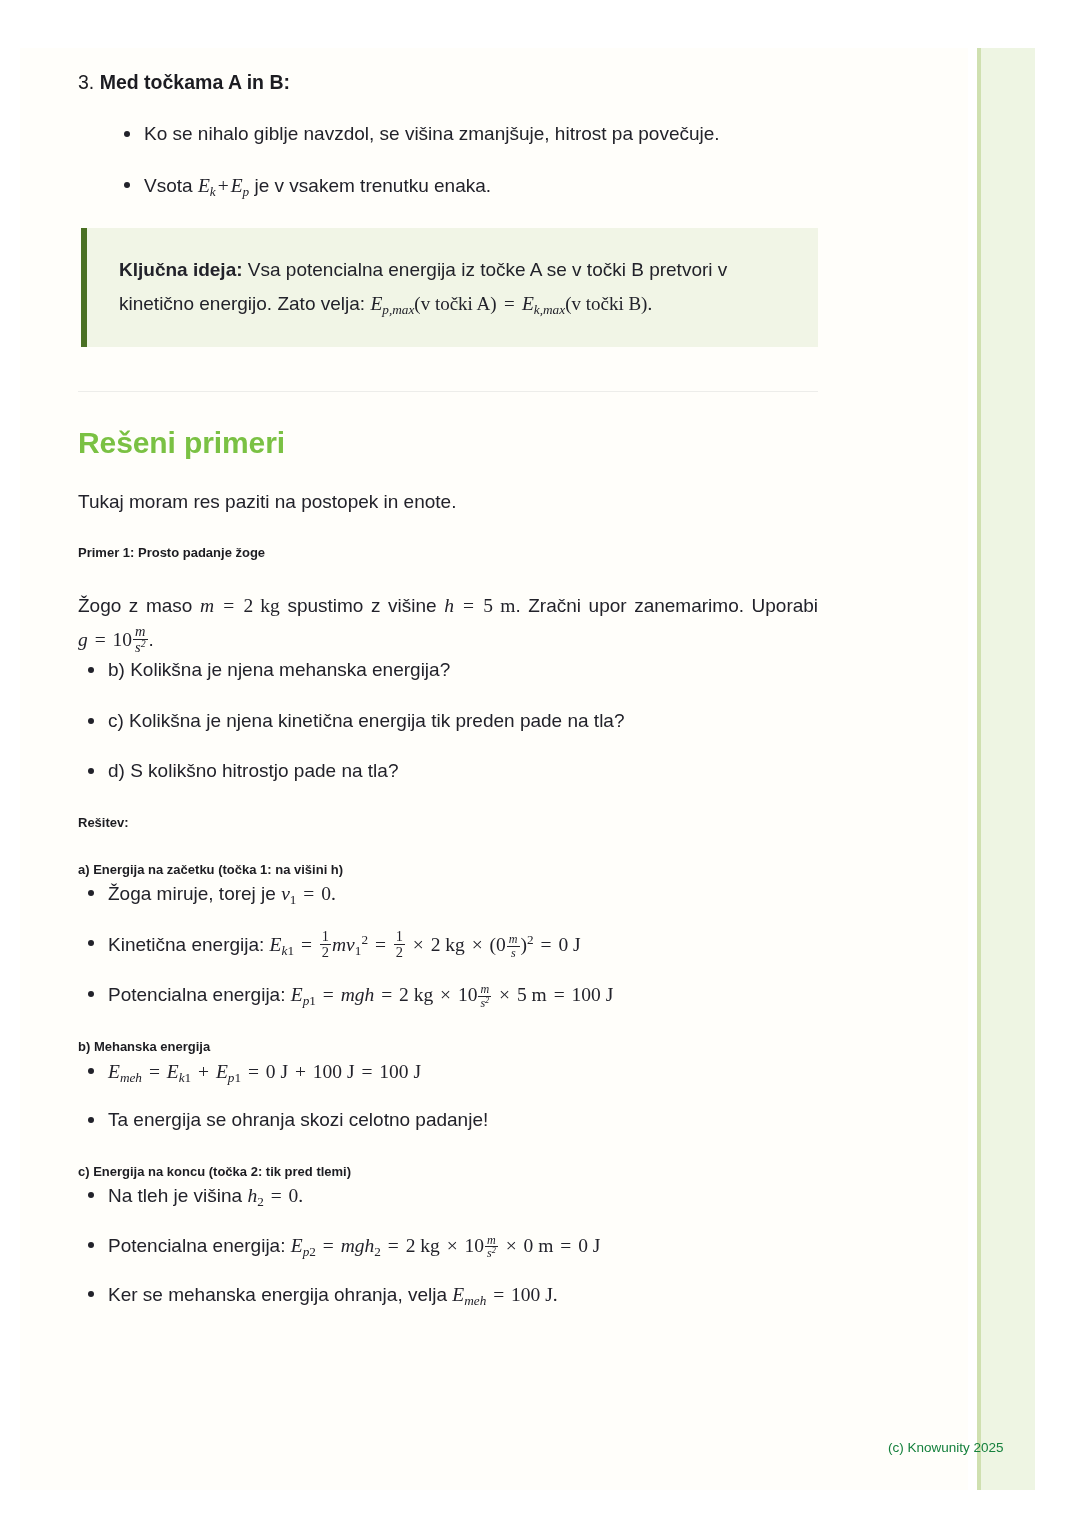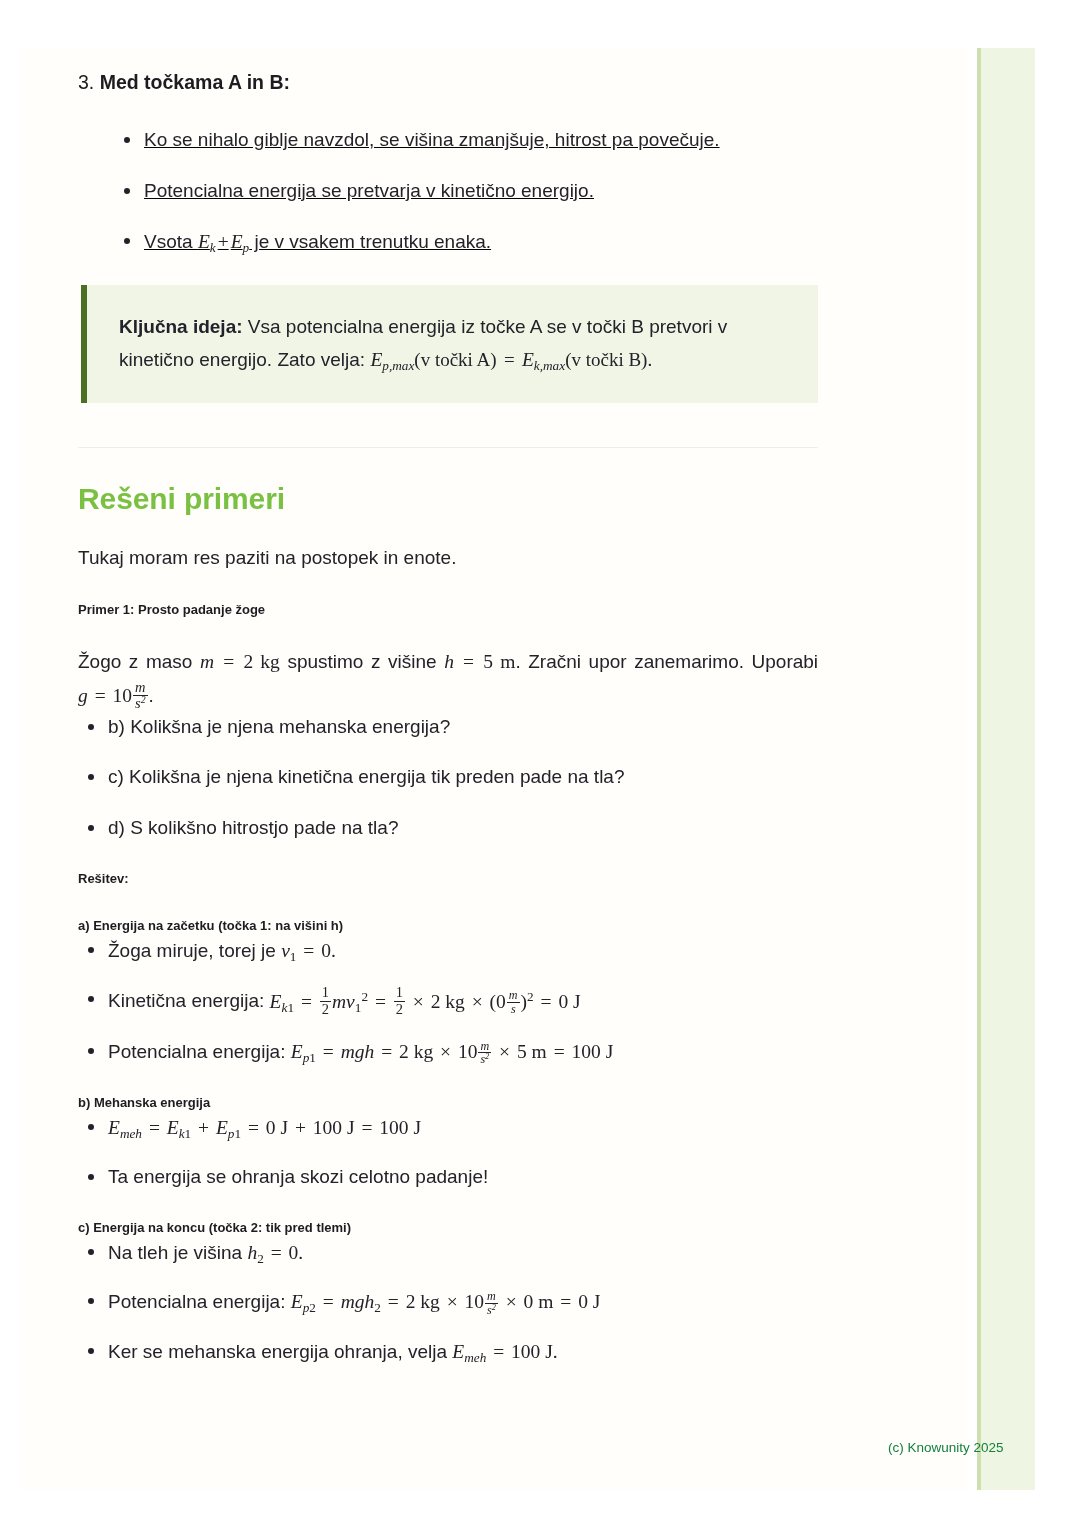--- a/index.html
+++ b/index.html
@@ -203,23 +203,22 @@
 <div id="green-panel"></div>
 
 <div id="page">
   <div id="content">
 
     <div class="num-heading">
       <span class="num">3.</span>
       <span class="txt">Med točkama A in B:</span>
     </div>
 
-    <ul class="bullets indented" style="margin-top:30px;text-decoration:underline;">
+    <ul class="bullets indented" style="margin-top:24px;">
       <li>Ko se nihalo giblje navzdol, se višina zmanjšuje, hitrost pa povečuje.</li>
-      <li>Potencialna energija se pretvarja v kinetično energijo.</li>
       <li>Vsota <span class="m"><span class="mi">E</span><sub class="mi">k</sub><span class="mo">+</span><span class="mi">E</span><sub class="mi">p</sub></span> je v vsakem trenutku enaka.</li>
     </ul>
 
     <div class="callout">
       <p><span class="lead">Ključna ideja:</span> Vsa potencialna energija iz točke A se v točki B pretvori v kinetično energijo. Zato velja: <span class="m"><span class="mi">E</span><sub class="mi">p,max</sub></span><span class="mn">(v točki A)</span> <span class="mo">=</span> <span class="m"><span class="mi">E</span><sub class="mi">k,max</sub></span><span class="mn">(v točki B).</span></p>
     </div>
 
     <hr class="divider">
 
     <h2 class="section-title">Rešeni primeri</h2>

